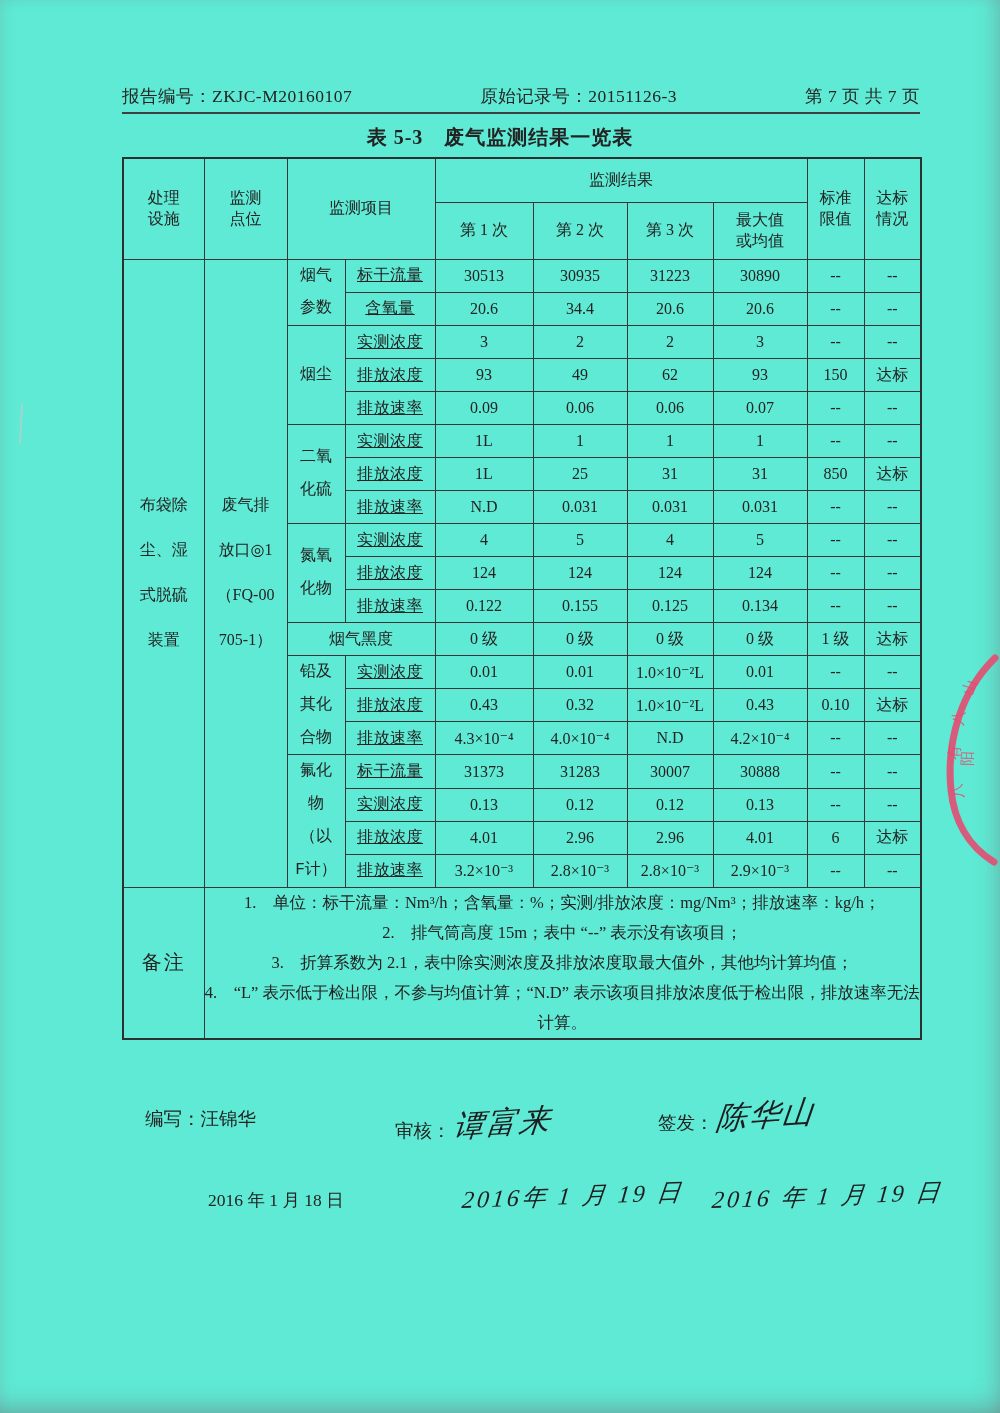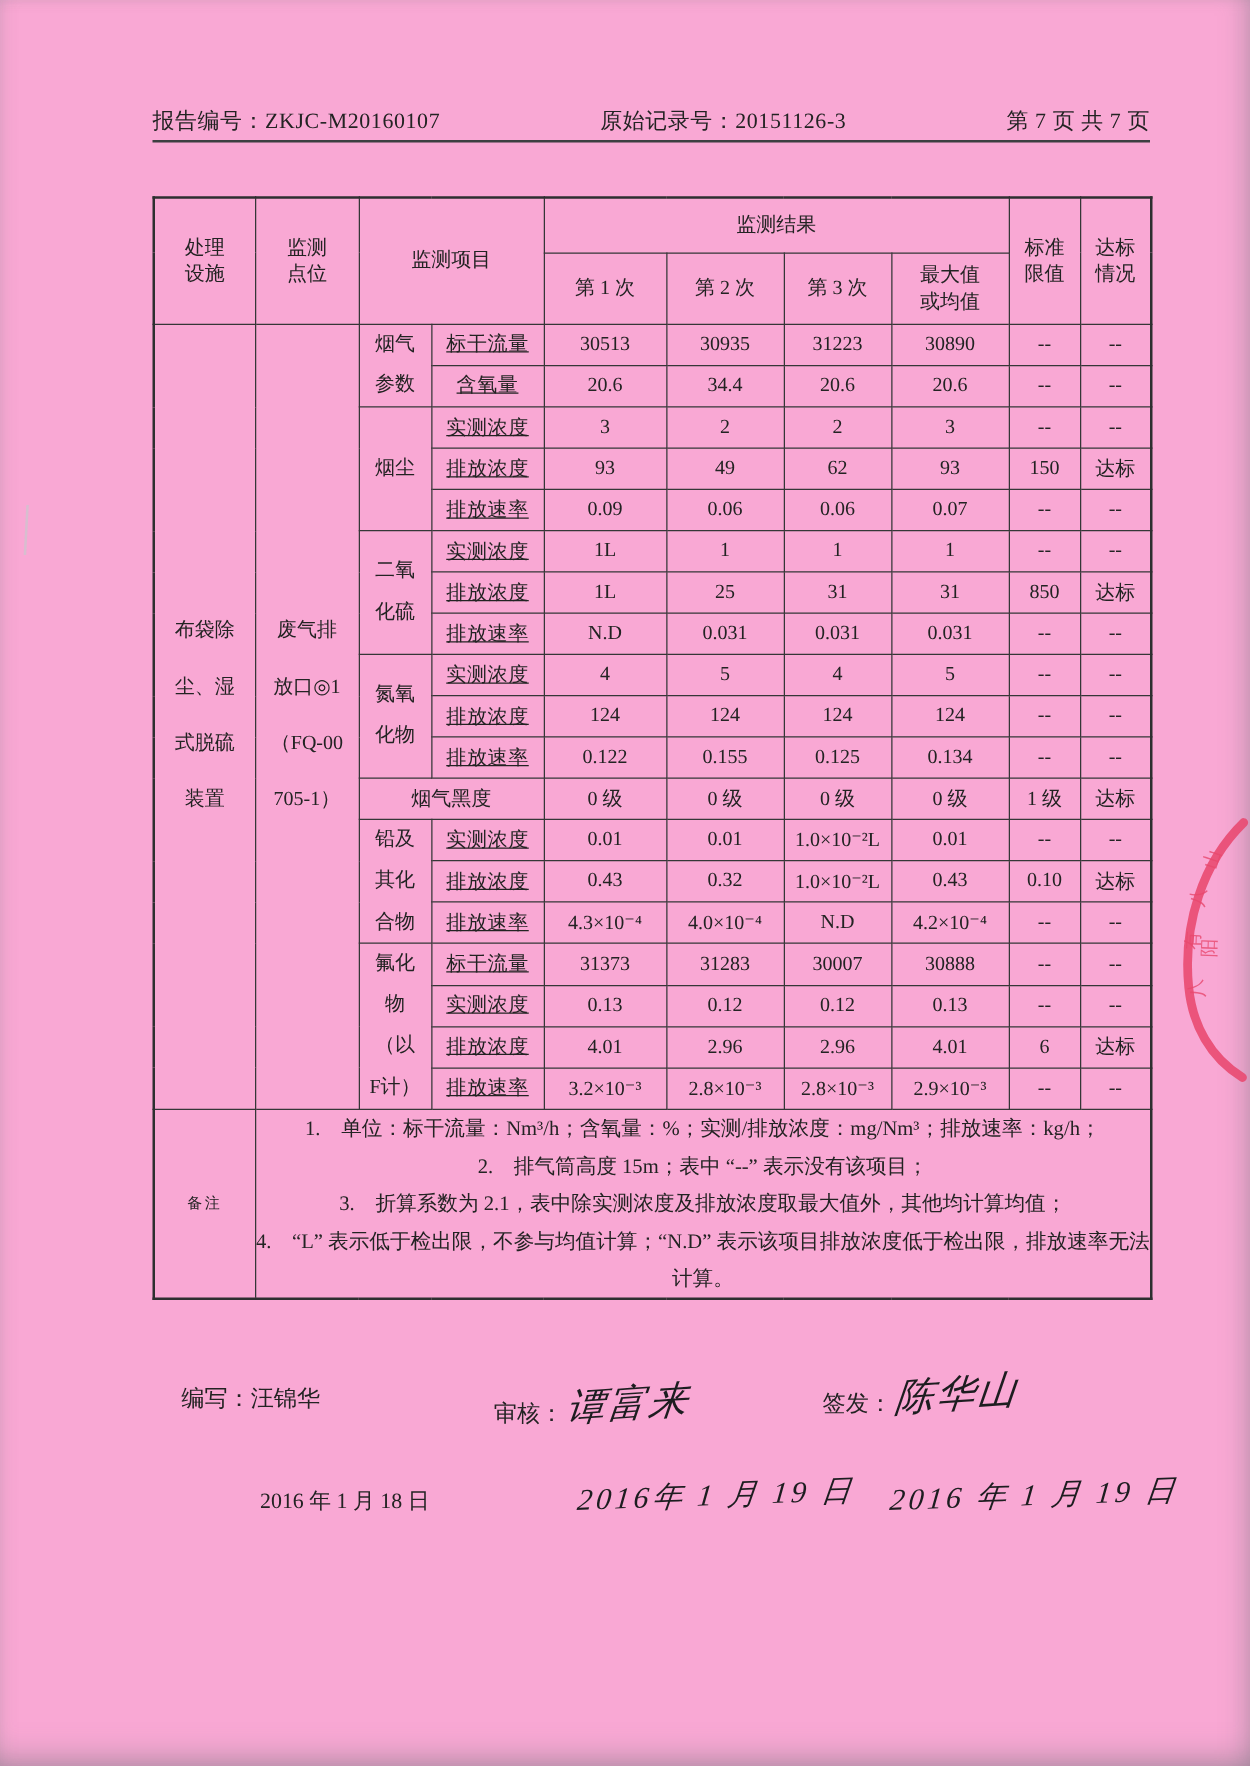--- a/index.html
+++ b/index.html
@@ -5,21 +5,21 @@
   html,body{margin:0;padding:0;}
   body{
     width:1000px;height:1413px;
     background:#e9eaec;
     font-family:"Liberation Serif","DejaVu Serif",serif;
     color:#232323;
     position:relative;
   }
   .page{
     position:absolute;left:0;top:0;width:1000px;height:1413px;
-    background:#f9a8d4;
+    background:#5eead4;
     box-shadow:
       inset 0 -22px 26px -18px rgba(110,115,120,.55),
       inset -16px 0 22px -14px rgba(120,125,130,.45),
       inset 10px 0 16px -12px rgba(140,144,148,.28),
       inset 0 6px 10px -8px rgba(150,154,158,.25);
     overflow:hidden;
   }
   
   .artifact{
     position:absolute;left:20px;top:404px;width:2px;height:40px;
@@ -48,27 +48,27 @@
     text-align:center;vertical-align:middle;
     padding:0;font-weight:normal;
     overflow:hidden;
   }
   table.results{border:2px solid #2e2f30;}
   .pre{white-space:pre-line;}
   tr.hdr1{height:44px;}
   tr.hdr2{height:57px;padding-left:46px;}
   tr.data{height:33px;}
   .span-cell{line-height:2.8;white-space:pre-line;}
-  .cat{line-height:2.05;white-space:pre-line;}
+  .cat{line-height:2.05;white-space:pre-line;font-family:Liberation Mono, monospace;}
   .item{letter-spacing:.5px;text-decoration:underline;}
   td.notes-cell{
     text-align:left;vertical-align:middle;
     padding:6px 13px 6px 13px;line-height:30px;font-size:16.5px;
   }
-  .notes-label{font-size:12px;letter-spacing:2px;}
+  .notes-label{font-size:20px;letter-spacing:2px;}
   .sig-row{position:absolute;left:0;top:1088px;width:904px;height:70px;font-size:18.5px;}
   .sig-item{position:absolute;white-space:nowrap;}
   .hand{
     display:inline-block;
     font-style:italic;font-size:31px;letter-spacing:2px;
     transform:rotate(-4deg) skewX(-10deg);
     transform-origin:left bottom;color:#1d1d20;
   }
   .hand-sm{
     display:inline-block;
@@ -87,20 +87,21 @@
 
   <div class="artifact"></div>
 
   <div class="doc-header">
     <span>报告编号：ZKJC-M20160107</span>
     <span>原始记录号：20151126-3</span>
     <span>第 7 页 共 7 页</span>
   </div>
   <div class="rule"></div>
 
+  <div class="doc-title">表 5-3　废气监测结果一览表</div>
 
   <table class="results">
     <colgroup>
       <col style="width:81px">
         <col style="width:83px">
         <col style="width:58px">
         <col style="width:90px">
       <col style="width:98px">
         <col style="width:94px">
         <col style="width:86px">

